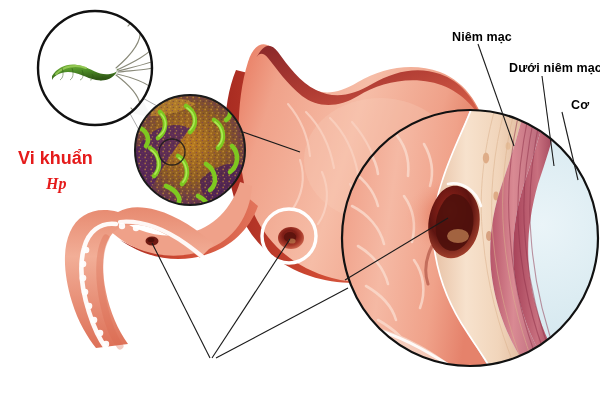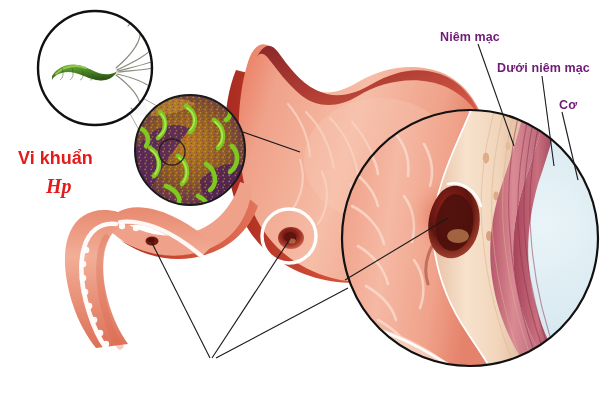--- a/index.html
+++ b/index.html
@@ -23,43 +23,44 @@
     position: absolute;
     top: 0;
     left: 0;
   }
   .lbl {
     position: absolute;
     white-space: nowrap;
     pointer-events: none;
   }
   .lbl-black {
-    color: #701a75;
+    color: #000000;
     font-weight: bold;
     font-size: 12.5px;
     letter-spacing: 0.1px;
+    margin-left: 12px;
   }
   .lbl-red {
     color: #e51b1b;
     font-weight: bold;
   }
   #label-vikhuan {
     left: 18px;
     top: 148px;
     font-size: 18px;
     text-shadow:
       -1.6px -1.6px 0 #fff, 1.6px -1.6px 0 #fff,
       -1.6px  1.6px 0 #fff, 1.6px  1.6px 0 #fff,
       -1.6px 0 0 #fff, 1.6px 0 0 #fff,
       0 -1.6px 0 #fff, 0 1.6px 0 #fff;
   }
   #label-hp {
     left: 46px;
     top: 175px;
-    font-size: 20px;
+    font-size: 16px;
     font-style: italic;
     font-family: "Liberation Serif", serif;
     text-shadow:
       -1.4px -1.4px 0 #fff, 1.4px -1.4px 0 #fff,
       -1.4px  1.4px 0 #fff, 1.4px  1.4px 0 #fff;
   }
   #label-viemloet {
     left: 164px;
     top: 362px;
     font-size: 17.5px;

